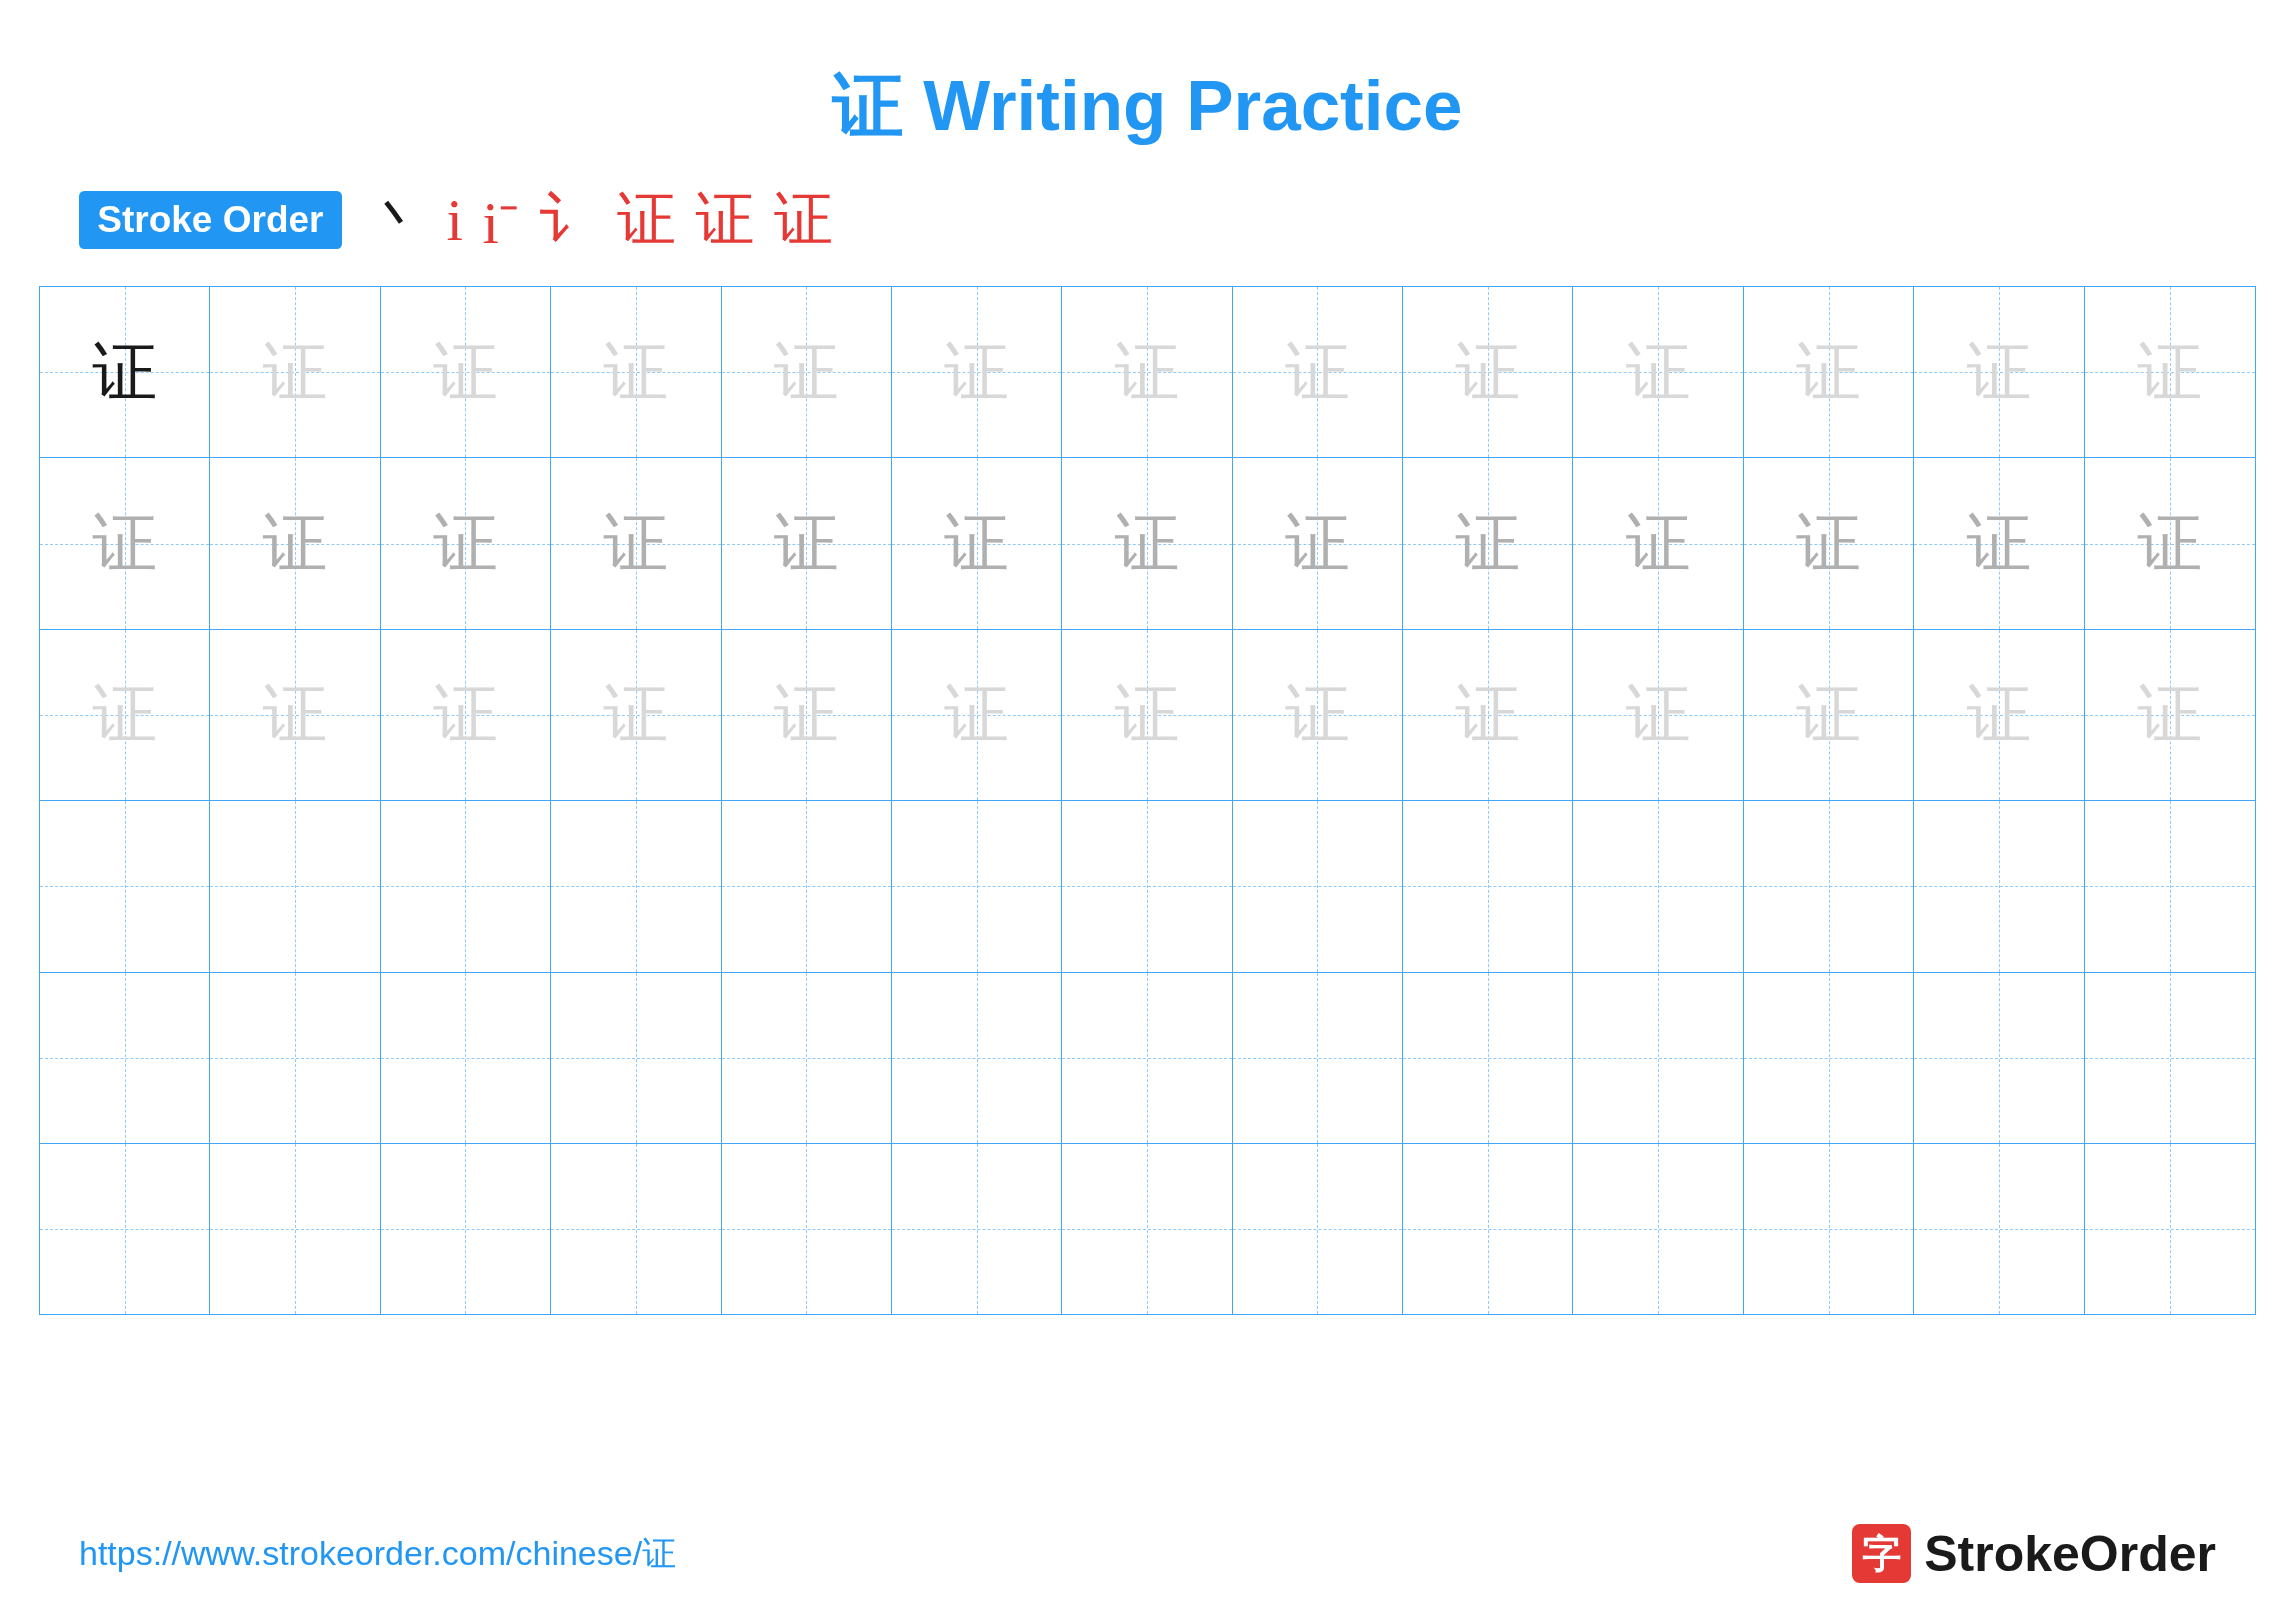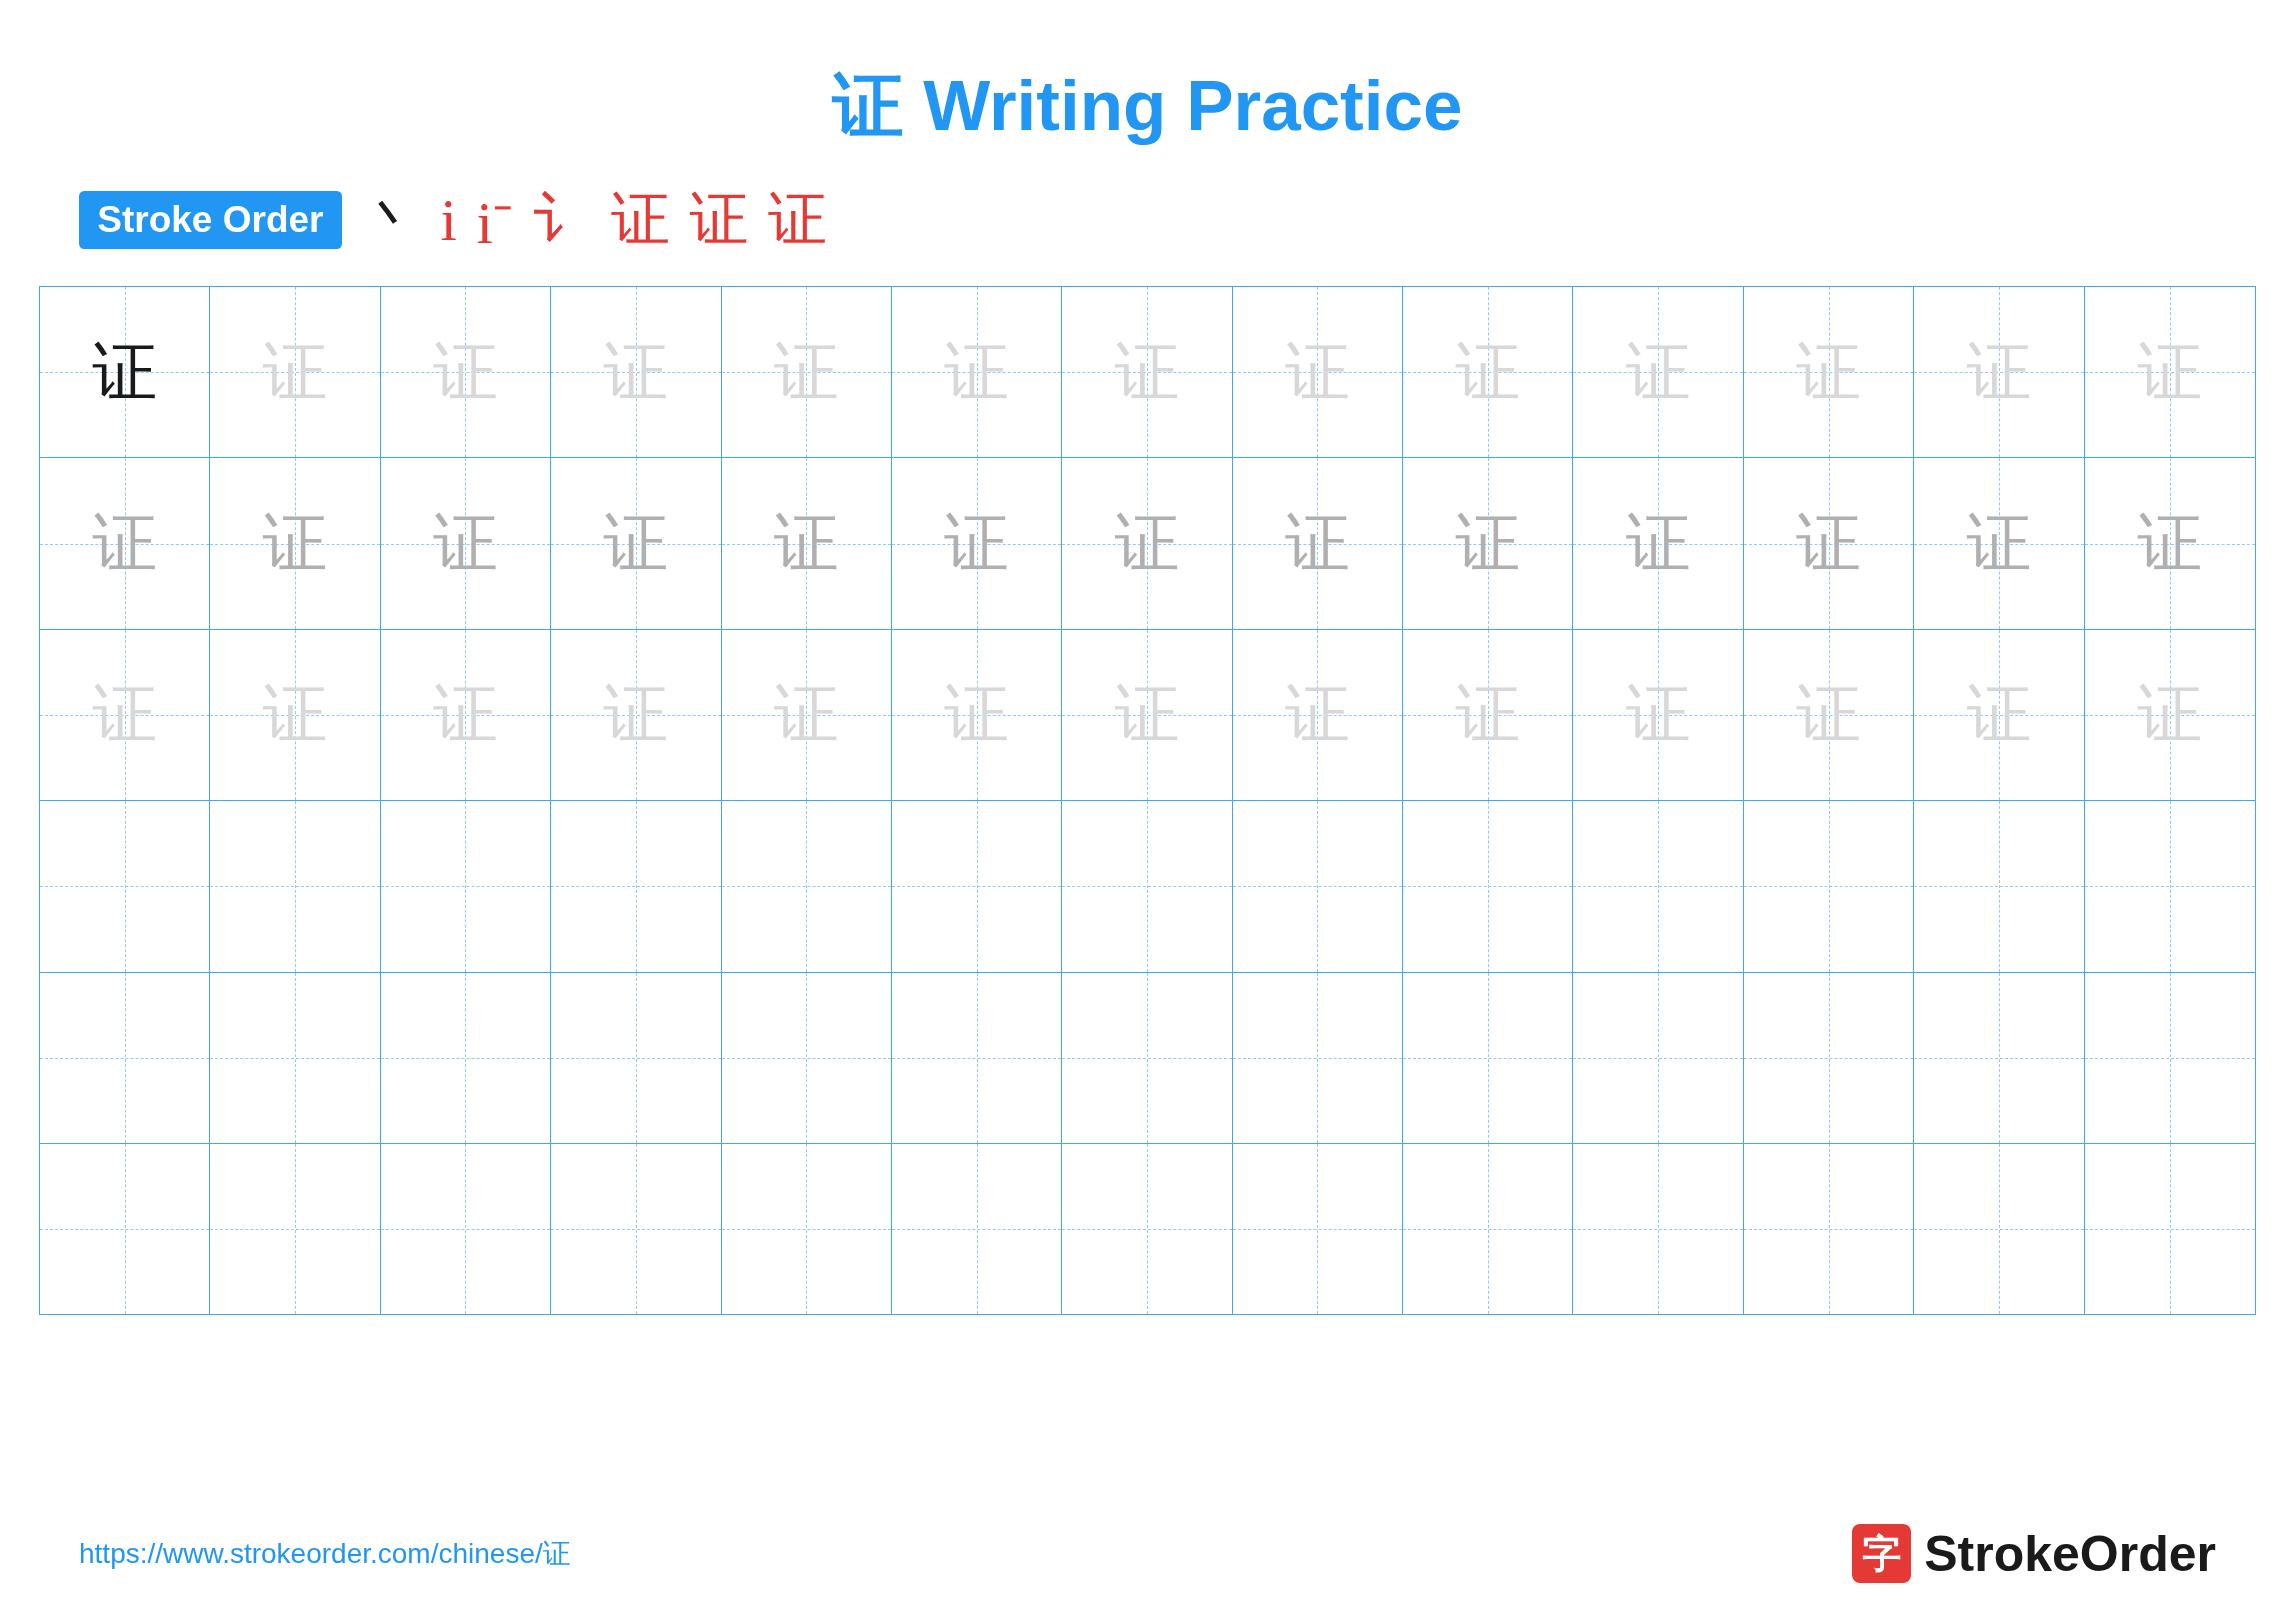--- a/index.html
+++ b/index.html
@@ -22,21 +22,21 @@
       font-size: 71px;
       color: #2196F3;
       font-weight: bold;
     }
 
     .stroke-order-section {
       display: flex;
       align-items: center;
       padding-left: 79px;
       margin-bottom: 26px;
-      gap: 20px;
+      gap: 26px;
     }
 
     .stroke-order-badge {
       background-color: #2196F3;
       color: white;
       padding: 7.9px 18.3px;
       border-radius: 5.2px;
       font-size: 37px;
       font-weight: bold;
       white-space: nowrap;
@@ -128,21 +128,21 @@
       bottom: 39px;
       left: 0;
       right: 0;
       display: flex;
       justify-content: space-between;
       align-items: center;
       padding: 0 79px;
     }
 
     .footer-url {
-      font-size: 28px;
+      font-size: 34px;
       color: #2196F3;
       text-decoration: none;
     }
 
     .footer-logo {
       display: flex;
       align-items: center;
       gap: 13px;
     }
 

